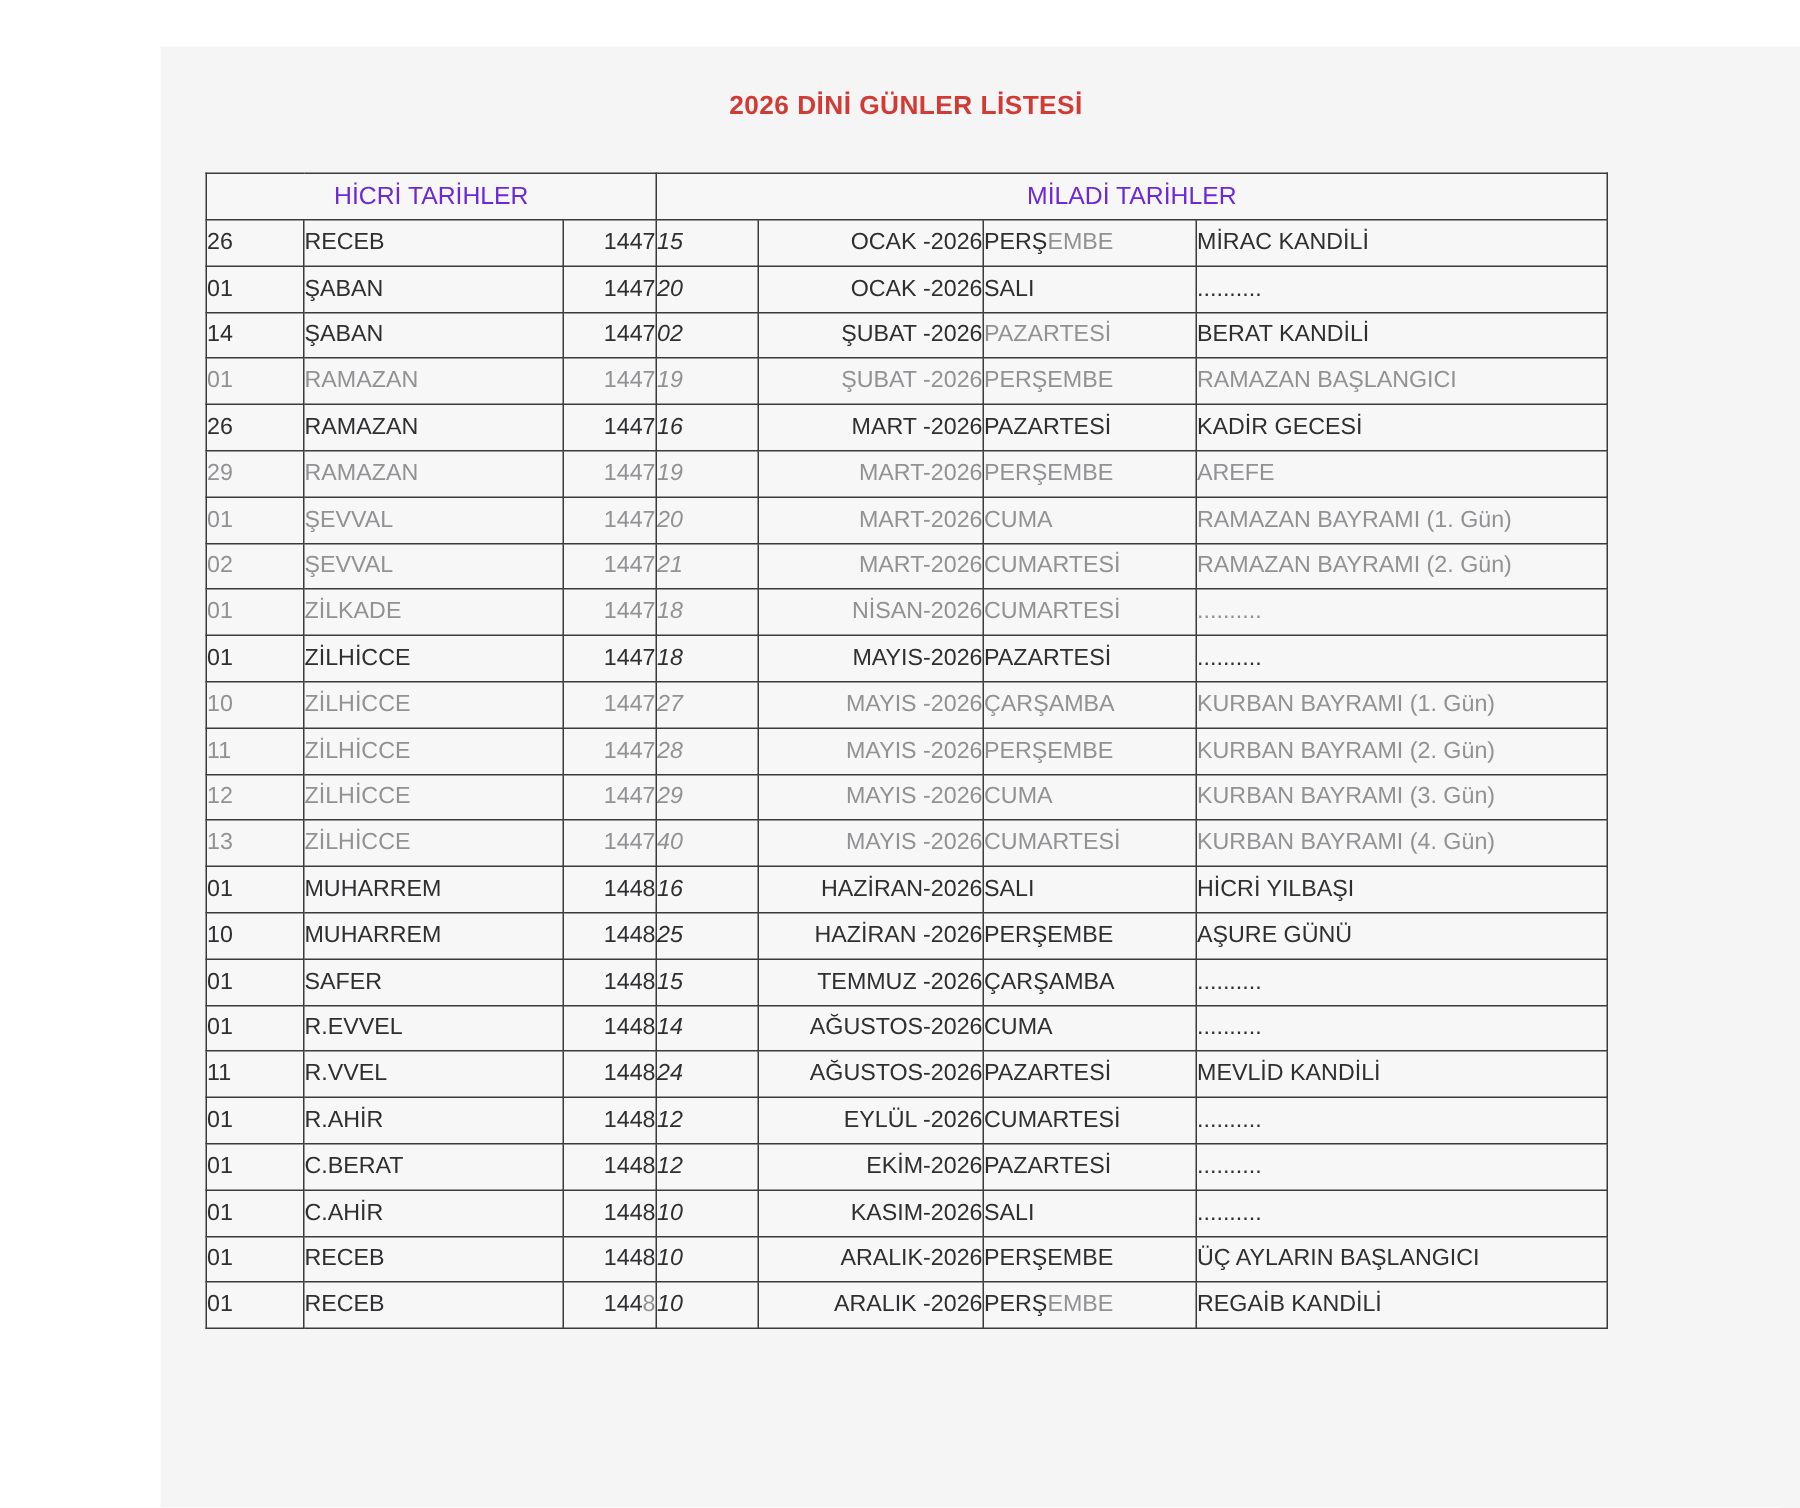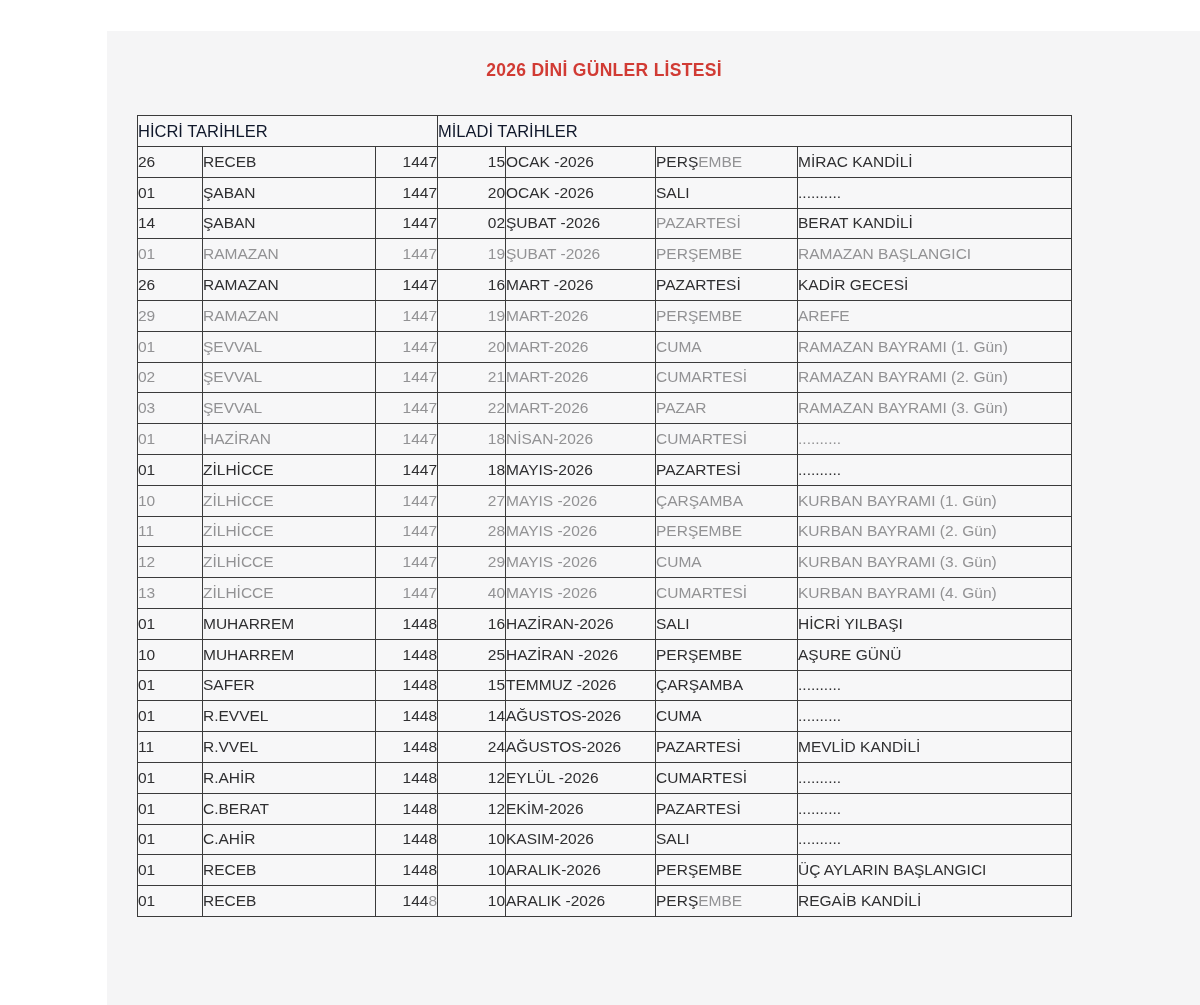--- a/index.html
+++ b/index.html
@@ -31,29 +31,29 @@
     table-layout: fixed;
   }
   table.days th, table.days td {
     border: 1.5px solid #3b3b3b;
     background: #f7f7f8;
     padding: 0;
     white-space: nowrap;
     overflow: hidden;
     font-weight: 400;
   }
-  tr.section-row th { height: 30px; font-size: 16.5px; color: #0f172a; text-align: left; }
+  tr.section-row th { height: 30px; font-size: 16.5px; color: #6d28d9; text-align: center; }
   tr.header-row th  { height: 29px; font-size: 16px;   color: #242426; text-align: center; }
   tr.data-row  td   { height: 29.8px; font-size: 15.5px; }
   th.yil-head { text-align: right; padding-right: 12px; }
   .col0 { text-align: left;  padding-left: 10px; }
   .col1 { text-align: left;  padding-left: 10px; }
   .col2 { text-align: right; padding-right: 10px; }
-  .col3 { text-align: right; }
-  .col4 { text-align: left;  padding-left: 15px; }
+  .col3 { text-align: left; font-style: italic; }
+  .col4 { text-align: right;  padding-left: 15px; }
   .col5 { text-align: left;  padding-left: 9px; }
   .col6 { text-align: left;  padding-left: 11px; }
   tr.tone-dark  td { color: #2f2f31; }
   tr.tone-muted td { color: #929294; }
   span.tone-dark  { color: #2f2f31; }
   span.tone-muted { color: #929294; }
 </style>
 </head>
 <body>
 
@@ -146,31 +146,22 @@
             <tr class="data-row tone-muted">
               <td class="col0">02</td>
               <td class="col1">ŞEVVAL</td>
               <td class="col2">1447</td>
               <td class="col3">21</td>
               <td class="col4">MART-2026</td>
               <td class="col5">CUMARTESİ</td>
               <td class="col6">RAMAZAN BAYRAMI (2. Gün)</td>
             </tr>
             <tr class="data-row tone-muted">
-              <td class="col0">03</td>
-              <td class="col1">ŞEVVAL</td>
-              <td class="col2">1447</td>
-              <td class="col3">22</td>
-              <td class="col4">MART-2026</td>
-              <td class="col5">PAZAR</td>
-              <td class="col6">RAMAZAN BAYRAMI (3. Gün)</td>
-            </tr>
-            <tr class="data-row tone-muted">
-              <td class="col0">01</td>
-              <td class="col1">HAZİRAN</td>
+              <td class="col0">01</td>
+              <td class="col1">ZİLKADE</td>
               <td class="col2">1447</td>
               <td class="col3">18</td>
               <td class="col4">NİSAN-2026</td>
               <td class="col5">CUMARTESİ</td>
               <td class="col6">..........</td>
             </tr>
             <tr class="data-row tone-dark">
               <td class="col0">01</td>
               <td class="col1">ZİLHİCCE</td>
               <td class="col2">1447</td>

